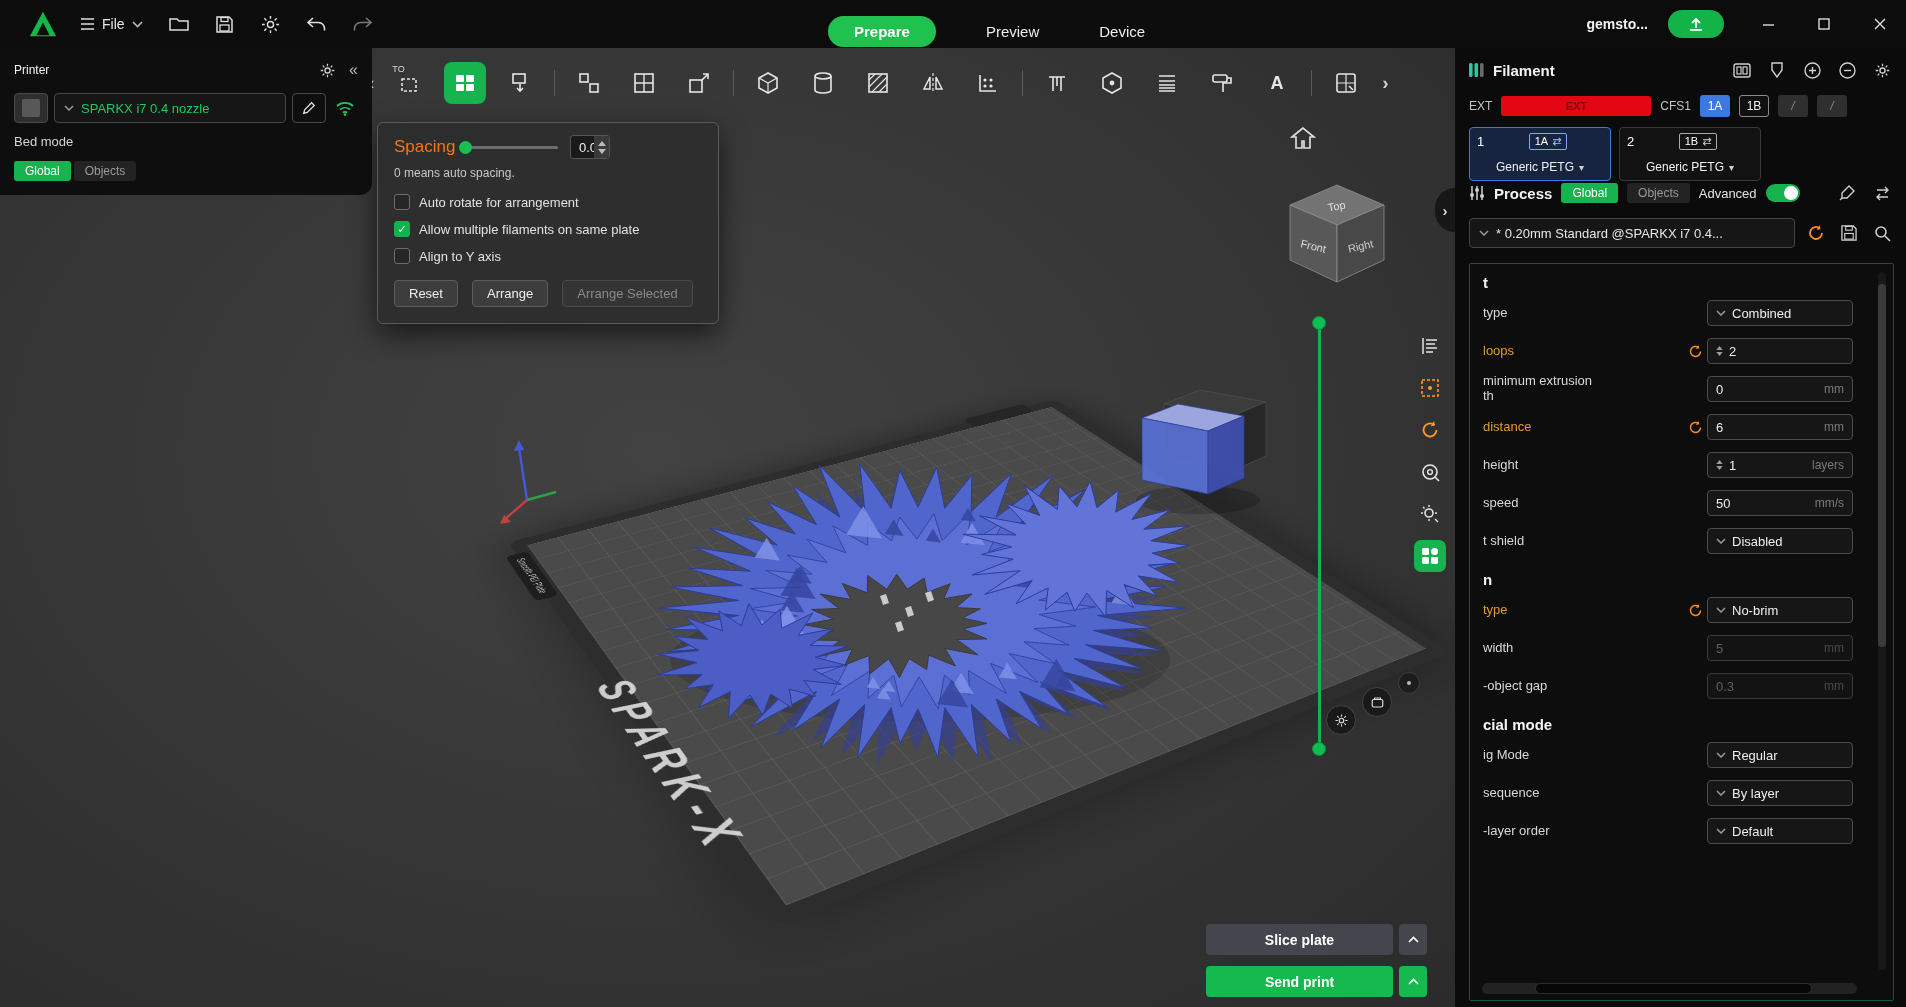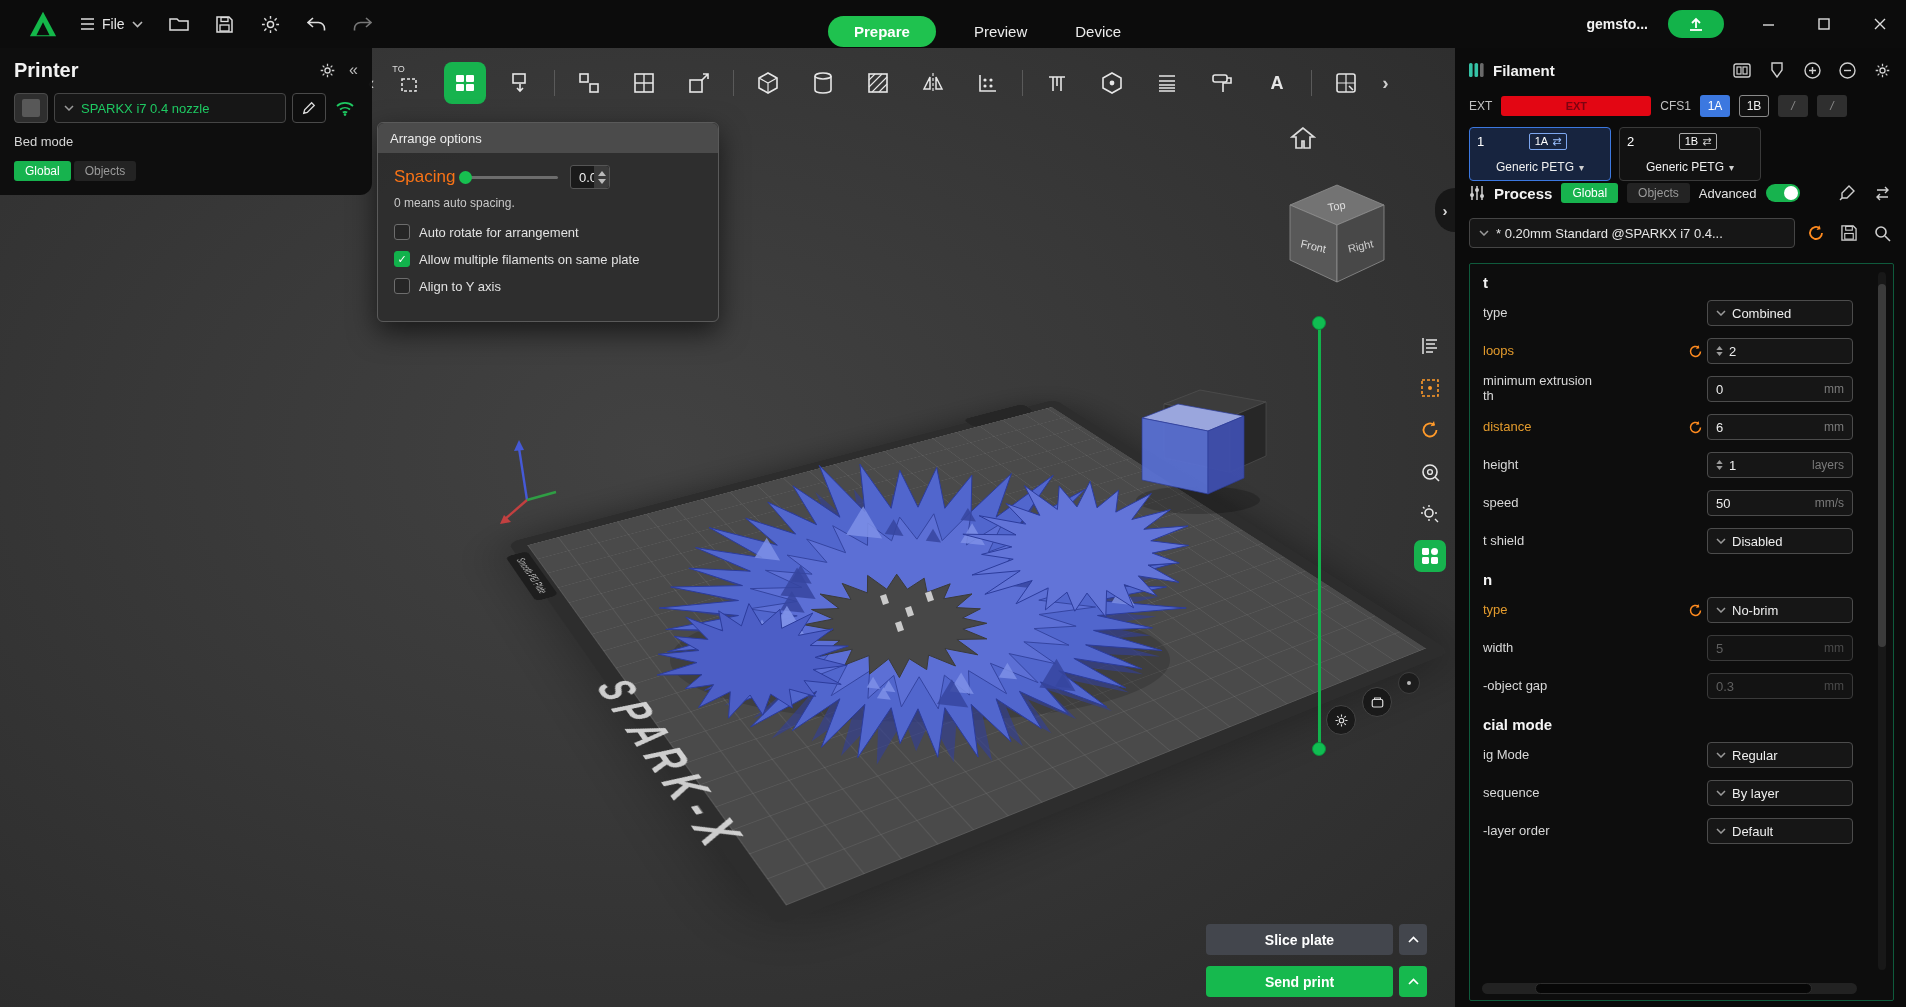--- a/index.html
+++ b/index.html
@@ -6,21 +6,21 @@
   html,body{width:1906px;height:1007px;overflow:hidden;background:#0a0a0a;color:#e8e8e8}
   button{background:none;border:none;color:inherit;font:inherit}
   .app{position:relative;width:1906px;height:1007px}
 
   
   .topbar{position:relative;height:48px;background:#0c0c0c;display:flex;align-items:center;z-index:30}
   .tb-left{display:flex;align-items:center;gap:14px;padding-left:26px}
   .logo{width:34px;height:34px;display:flex;align-items:center;justify-content:center}
   .file-menu{display:flex;align-items:center;gap:7px;font-size:14px;color:#e6e6e6;padding:4px 6px}
   .icon-btn{width:32px;height:32px;display:flex;align-items:center;justify-content:center;border-radius:5px}
-  .tb-tabs{position:absolute;left:828px;top:0;height:63px;display:flex;align-items:center;gap:28px}
+  .tb-tabs{position:absolute;left:828px;top:0;height:63px;display:flex;align-items:center;gap:40px}
   .tb-tab{font-size:15px;color:#ececec;padding:6px 10px}
   .tb-tab.active{background:#1fc24f;color:#fff;font-weight:bold;border-radius:17px;padding:7px 26px}
   .tb-right{position:absolute;right:10px;top:0;height:48px;display:flex;align-items:center;gap:20px}
   .username{font-size:14px;font-weight:bold;color:#f2f2f2}
   .upload-btn{width:56px;height:28px;border-radius:14px;background:#13b34a;display:flex;align-items:center;justify-content:center}
   .win-btns{display:flex;align-items:center;gap:24px;margin-left:8px}
 
   
   .main{position:absolute;top:48px;left:0;right:0;bottom:0}
   .viewport{position:absolute;left:0;top:0;width:1455px;height:959px;overflow:hidden;
@@ -94,21 +94,21 @@
     align-items:center;justify-content:center}
   .btn-main.slice{background:#43464d}
   .btn-main.send{background:#16b94e}
   .btn-caret{width:28px;height:31px;border-radius:4px;display:flex;align-items:center;justify-content:center}
   .btn-caret.slice{background:#43464d}.btn-caret.send{background:#16b94e}
 
   
   .printer-panel{position:absolute;left:0;top:0;width:372px;background:rgba(13,13,13,.96);border-radius:0 0 12px 0;
     padding:10px 14px 14px;z-index:8}
   .pp-head{display:flex;align-items:center;gap:10px}
-  .pp-title{font-size:20px;font-weight:bold;color:#f2f2f2;flex:1}
+  .pp-title{font-size:12px;font-weight:normal;color:#f2f2f2;flex:1}
   .pp-collapse{font-size:16px;color:#bbb}
   .pp-row{display:flex;align-items:center;gap:6px;margin-top:10px}
   .thumb{width:34px;height:30px;background:#2e2e2e;border-radius:4px;border:1px solid #4a4a4a;position:relative;overflow:hidden}
   .thumb::after{content:"";position:absolute;left:7px;top:5px;width:18px;height:18px;background:#585858;border-radius:2px}
   .combo{flex:1;height:30px;background:#161616;border:1px solid #454545;border-radius:4px;display:flex;align-items:center;
     gap:7px;padding:0 9px;min-width:0}
   .combo-text{font-size:13px;white-space:nowrap;overflow:hidden;text-overflow:ellipsis;color:#e6e6e6}
   .combo-text.green{color:#1ec962}
   .sq-btn{width:34px;height:30px;border:1px solid #4a4a4a;border-radius:4px;display:flex;align-items:center;justify-content:center}
   .bed-label{font-size:13px;color:#d6d6d6;width:60px}
@@ -449,21 +449,20 @@
           <svg width="24" height="24" viewBox="0 0 24 24">
               <rect x="3" y="3" width="18" height="18" rx="2" fill="none" stroke="#e6e6e6" stroke-width="1.6"></rect>
               <path d="M12 3v18M3 12h18" stroke="#e6e6e6" stroke-width="1.2"></path>
               <path d="M15 15l4 4" stroke="#e6e6e6" stroke-width="1.6"></path>
             </svg>
         </button>
         <span class="gchev">›</span>
       </div>
 
       <div class="popup">
-        <div class="popup-head">Arrange options</div>
         <div class="popup-body">
           <div class="spacing-row">
             <span class="spacing-label">Spacing</span>
             <div class="slider">
                 <div class="slider-knob"></div>
               </div>
             <div class="spin-input">
               <span>0.00</span>
               <div class="spin-arrows">
                 <svg width="8" height="5" viewBox="0 0 8 5">
@@ -481,20 +480,25 @@
             <span class="chk-label">Auto rotate for arrangement</span>
           </div>
           <div class="chk-row">
             <span class="chk checked">✓</span>
             <span class="chk-label">Allow multiple filaments on same plate</span>
           </div>
           <div class="chk-row">
             <span class="chk"></span>
             <span class="chk-label">Align to Y axis</span>
           </div>
+          <div class="popup-btns">
+            <button class="pbtn">Reset</button>
+            <button class="pbtn">Arrange</button>
+            <button class="pbtn disabled">Arrange Selected</button>
+          </div>
         </div>
       </div>
 
       <button class="home-btn">
         <svg width="26" height="24" viewBox="0 0 26 24">
             <path d="M13 2L2 11h4v11h6v-7h2v7h6V11h4z" fill="none" stroke="#dcdcdc" stroke-width="1.7"></path>
           </svg>
       </button>
 
       <div class="edge-tab">›</div>

